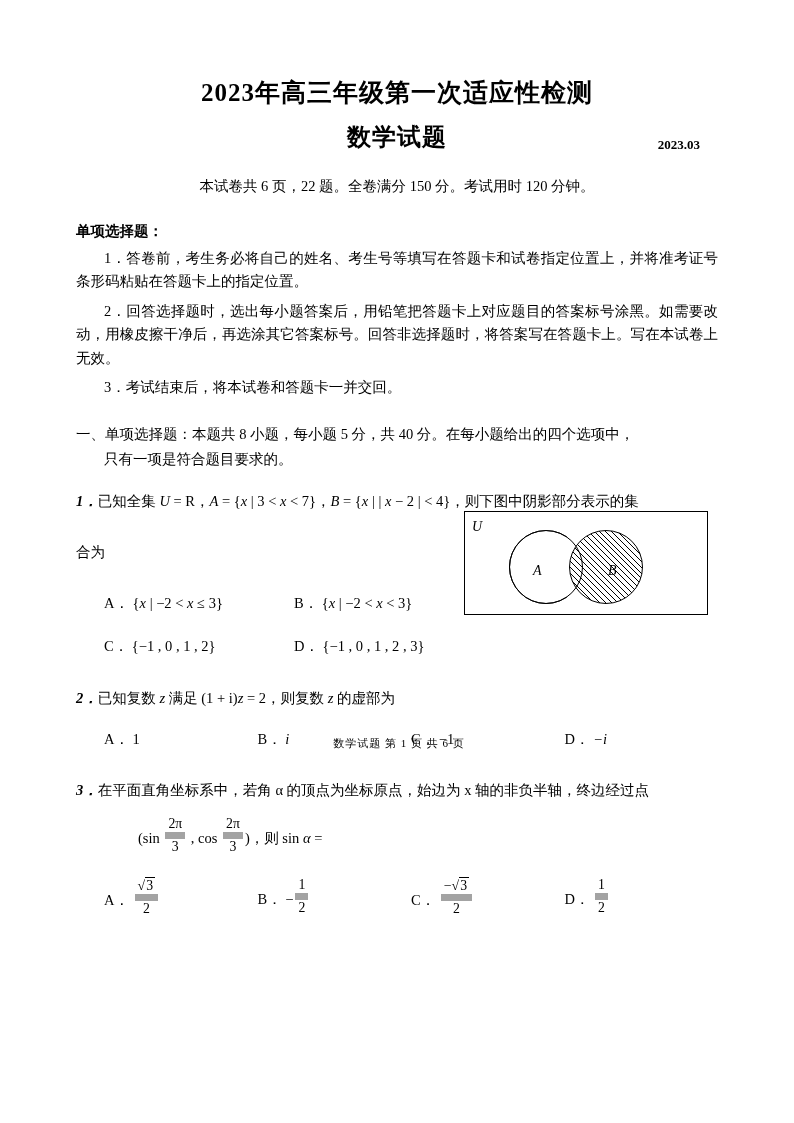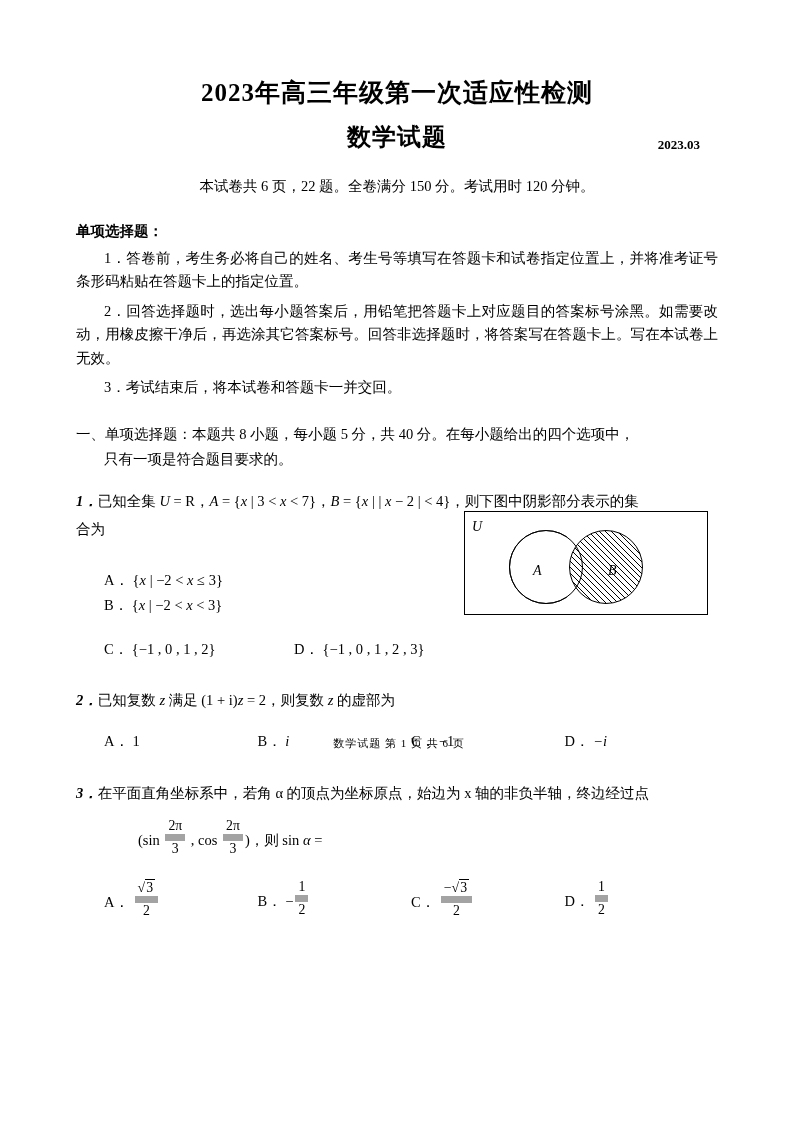--- a/index.html
+++ b/index.html
@@ -217,34 +217,34 @@
   <div class="notice-item indent">3．考试结束后，将本试卷和答题卡一并交回。</div>
 
   <div class="section-head">
     <span>一、单项选择题：本题共 8 小题，每小题 5 分，共 40 分。在每小题给出的四个选项中，</span>
     <span class="sub">只有一项是符合题目要求的。</span>
   </div>
 
   <div class="q">
     <span class="q-num">1．</span><span class="q-body"><span>已知全集</span><span class="mr"> <span class="m">U</span> = R，<span class="m">A</span> = {<span class="m">x</span> | 3 &lt; <span class="m">x</span> &lt; 7}，<span class="m">B</span> = {<span class="m">x</span> | | <span class="m">x</span> − 2 | &lt; 4}</span><span>，则下图中阴影部分表示的集</span></span>
 
-    <div style="margin-top:2px;">合为</div>
+    <div style="margin-top:25px;">合为</div>
 
     <div class="venn-wrap">
       <div class="venn-box">
         <span class="venn-u">U</span>
         <div class="circle circle-b"></div>
         <div class="circle-a-cover"></div>
         <div class="circle circle-a"></div>
         <span class="venn-label label-a">A</span>
         <span class="venn-label label-b">B</span>
       </div>
     </div>
 
-    <div class="opts two" style="margin-top:26px; width:380px;flex-direction:column;">
+    <div class="opts two" style="margin-top:26px; width:380px;">
       <div>
         <span class="opt-label">A．</span>
         <span class="mr">{<span class="m">x</span> | −2 &lt; <span class="m">x</span> ≤ 3}</span>
       </div>
       <div>
         <span class="opt-label">B．</span>
         <span class="mr">{<span class="m">x</span> | −2 &lt; <span class="m">x</span> &lt; 3}</span>
       </div>
     </div>
 

